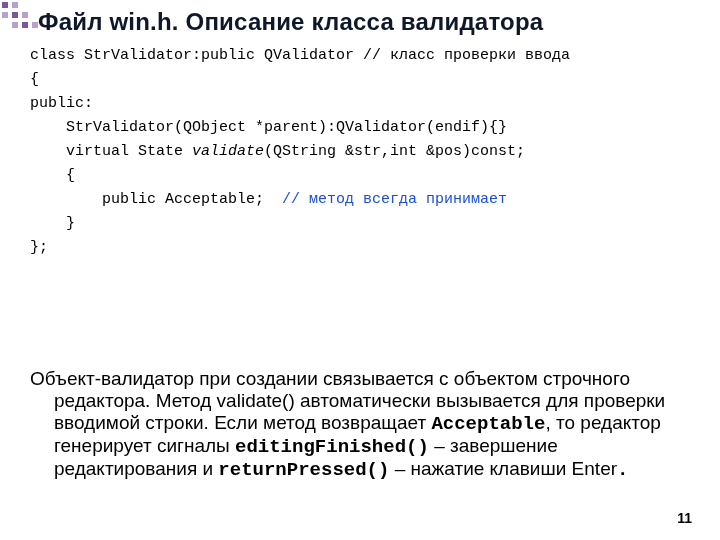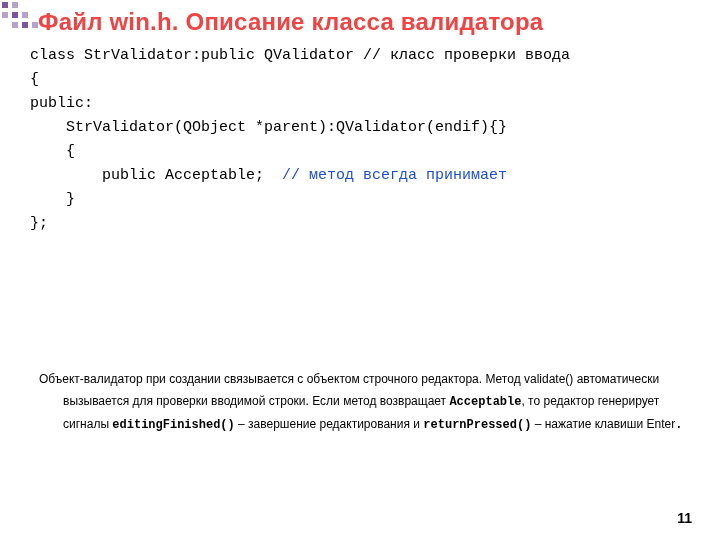--- a/index.html
+++ b/index.html
@@ -10,36 +10,36 @@
     position:relative;
     box-sizing:border-box;
   }
   .deco{
     position:absolute;left:0;top:0;width:60px;height:34px;
     overflow:hidden;
   }
   .deco svg{display:block}
   .heading{
     position:absolute;left:38px;top:8px;
-    font-size:24px;font-weight:700;color:#ef4444;
+    font-size:24px;font-weight:700;color:#0f172a;
     letter-spacing:0.2px;
   }
   .codeblock{
     position:absolute;left:30px;top:44px;right:20px;
     font-family:"Courier New",Courier,monospace;
     font-size:15px;font-weight:400;
     color:#000;
     line-height:24px;
   }
   .codeblock div{white-space:pre}
   .ital{font-style:italic}
   .green{color:#1d4ed8}
   .paragraph{
     position:absolute;left:30px;right:28px;top:368px;
-    font-size:12px;color:#000;line-height:22px;margin-left:9px;
+    font-size:19px;color:#000;line-height:22px;
   }
   .paragraph .ind{display:block;padding-left:24px;text-indent:-24px}
   .mono{font-family:"Courier New",Courier,monospace;font-weight:700}
   .pagenum{
     position:absolute;right:28px;bottom:14px;
     font-size:14px;font-weight:700;color:#000;
   }
 </style>
 </head>
 <body>
@@ -59,20 +59,21 @@
   </svg>
 </div>
 
 <div class="heading">Файл win.h. Описание класса валидатора</div>
 
 <div class="codeblock">
   <div><span>class StrValidator:public QValidator </span><span>// класс проверки ввода</span></div>
   <div>{</div>
   <div>public:</div>
   <div>    StrValidator(QObject *parent):QValidator(endif){}</div>
+  <div><span>    virtual State </span><span class="ital">validate</span><span>(QString &amp;str,int &amp;pos)const;</span></div>
   <div>    {</div>
   <div><span>        public Acceptable;  </span><span class="green">// метод всегда принимает</span></div>
   <div>    }</div>
   <div>};</div>
 </div>
 
 <div class="paragraph">
   <span class="ind">
     <span>Объект-валидатор при создании связывается с объектом строчного редактора. Метод validate() автоматически вызывается для проверки вводимой строки. Если метод возвращает </span><span class="mono">Acceptable</span><span>, то редактор генерирует сигналы </span><span class="mono">editingFinished()</span><span> – завершение редактирования и </span><span class="mono">returnPressed()</span><span> – нажатие клавиши Enter</span><span class="mono">.</span>
   </span>

